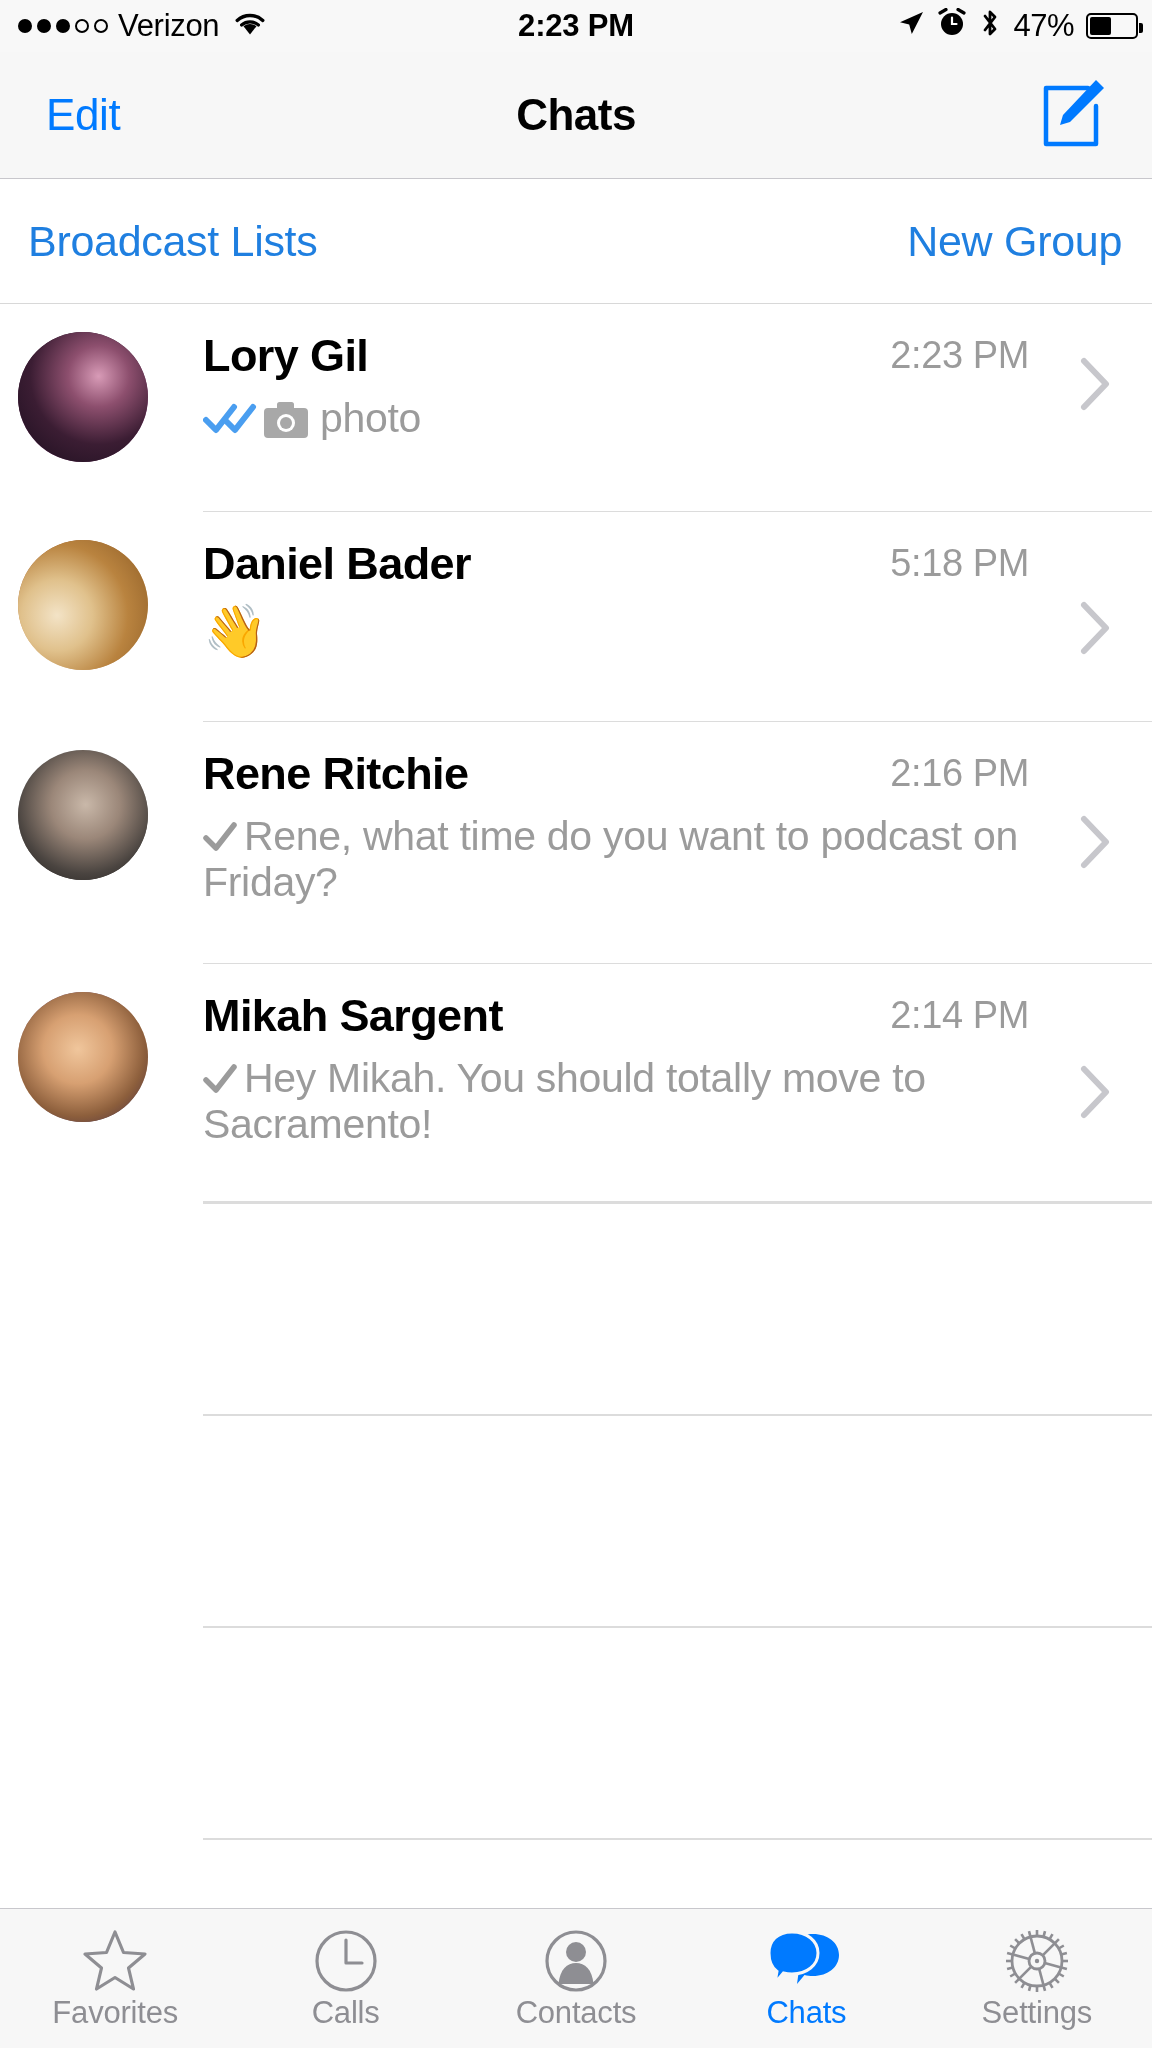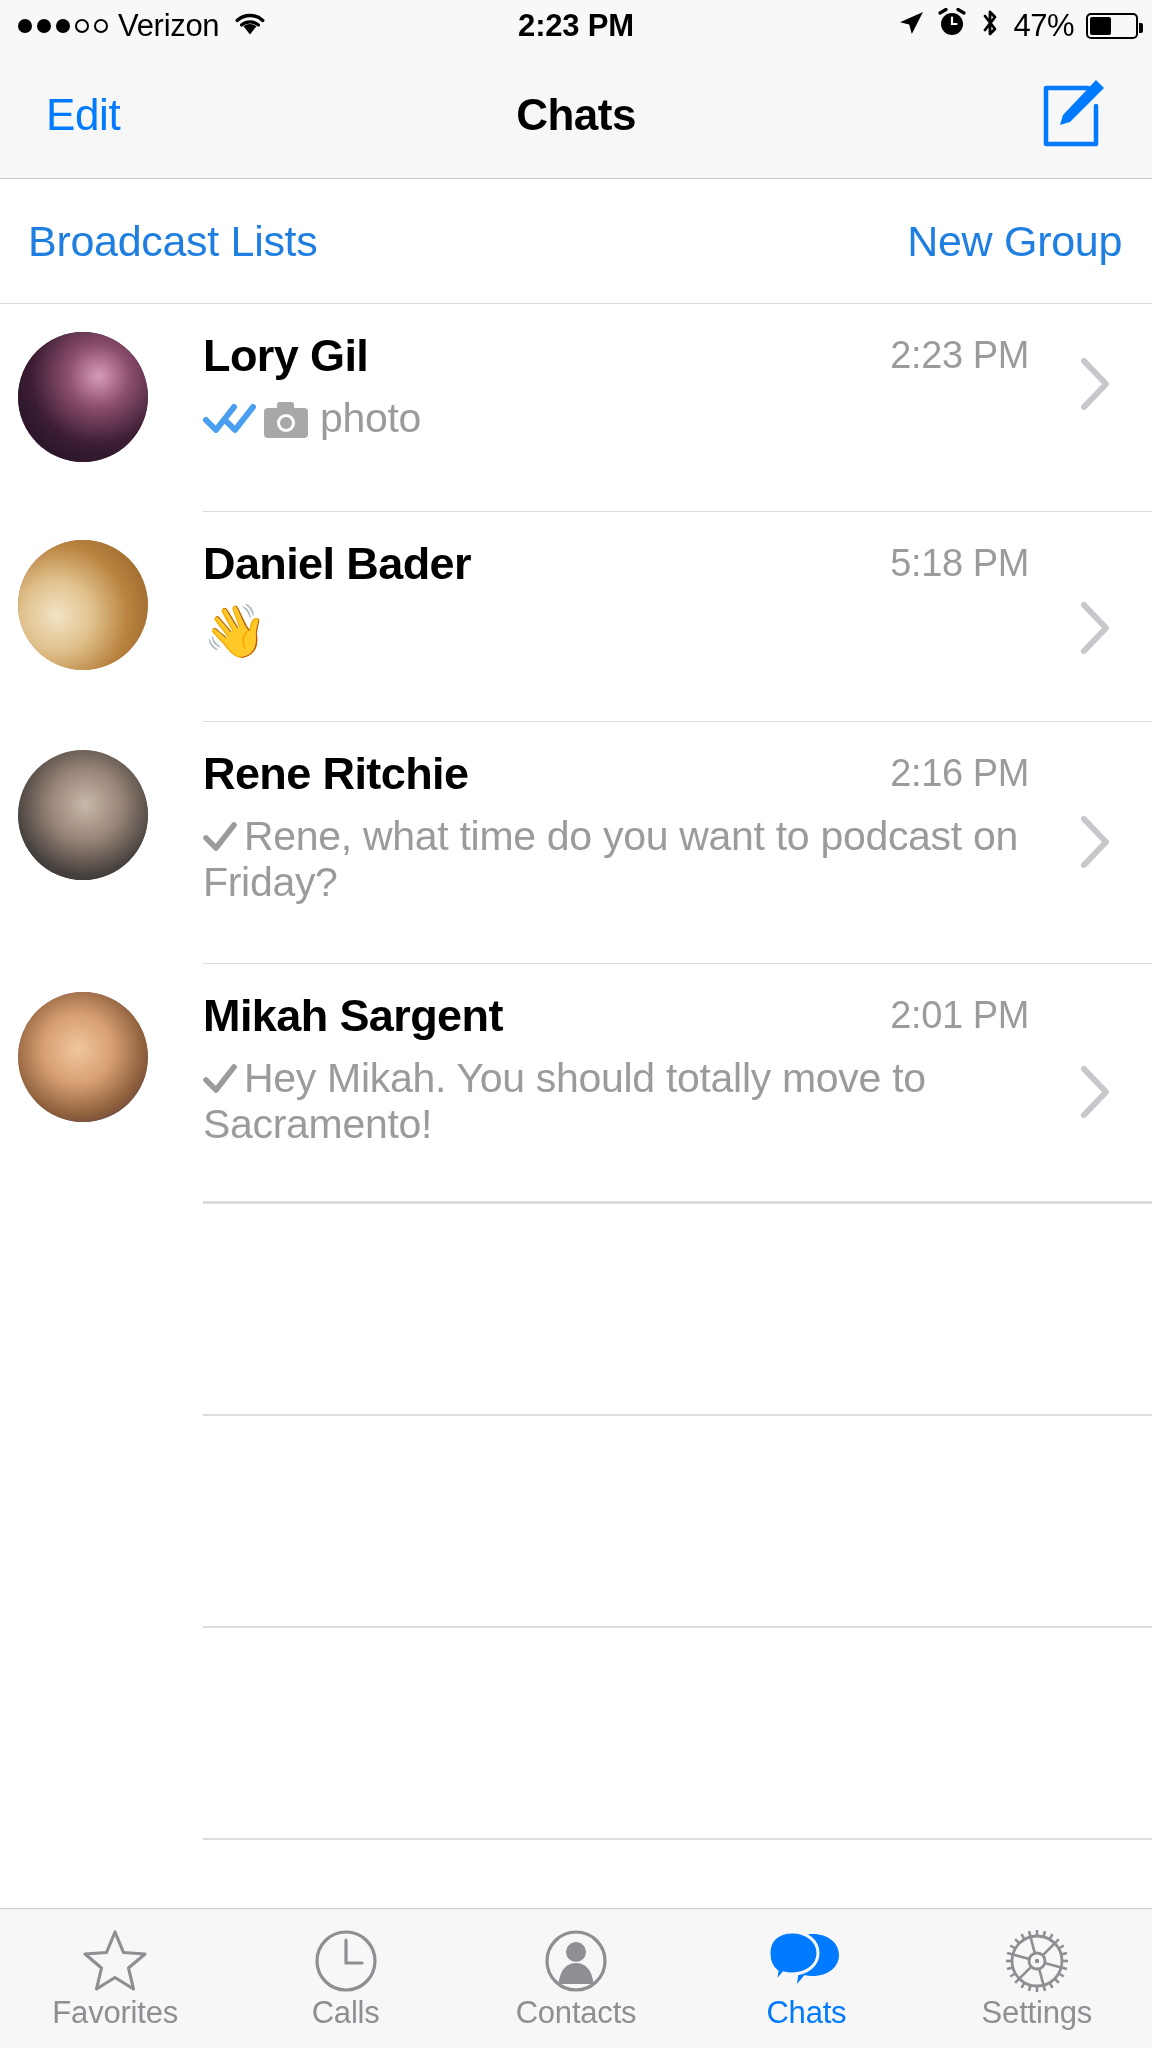--- a/index.html
+++ b/index.html
@@ -251,21 +251,21 @@
           </svg></span>
         <div class="sep"></div>
       </div>
       <div class="chatrow" style="height: 238px;">
         <div class="avatar">
           <div class="inner" style="background-image:radial-gradient(circle at 46% 44%, #f0c69c 0%, #d7a072 34%, #8d5f3c 66%, #3a2340 100%),linear-gradient(165deg,#6b4a86 0%,#caa07a 38%,#f0cba4 62%,#33204a 100%)"></div>
         </div>
         <div class="rowbody">
           <div class="toprow">
             <span class="name">Mikah Sargent</span>
-            <span class="time">2:01 PM</span>
+            <span class="time">2:14 PM</span>
           </div>
           <div class="preview"><span class="tickwrap"><svg width="34" height="34" viewBox="0 0 34 34">
                 <path d="M3 19 L13 29 L31 6" stroke="#9b9b9b" stroke-width="5.5" fill="none" stroke-linecap="round" stroke-linejoin="round"></path>
               </svg></span><span>Hey Mikah. You should totally move to Sacramento!</span></div>
         </div>
         <span class="chevron" style="top:100px"><svg width="34" height="56" viewBox="0 0 34 56">
             <path d="M6 5 L28 28 L6 51" stroke="#c7c7cc" stroke-width="6" fill="none" stroke-linecap="round" stroke-linejoin="round"></path>
           </svg></span>
         <div class="sep"></div>
       </div>

